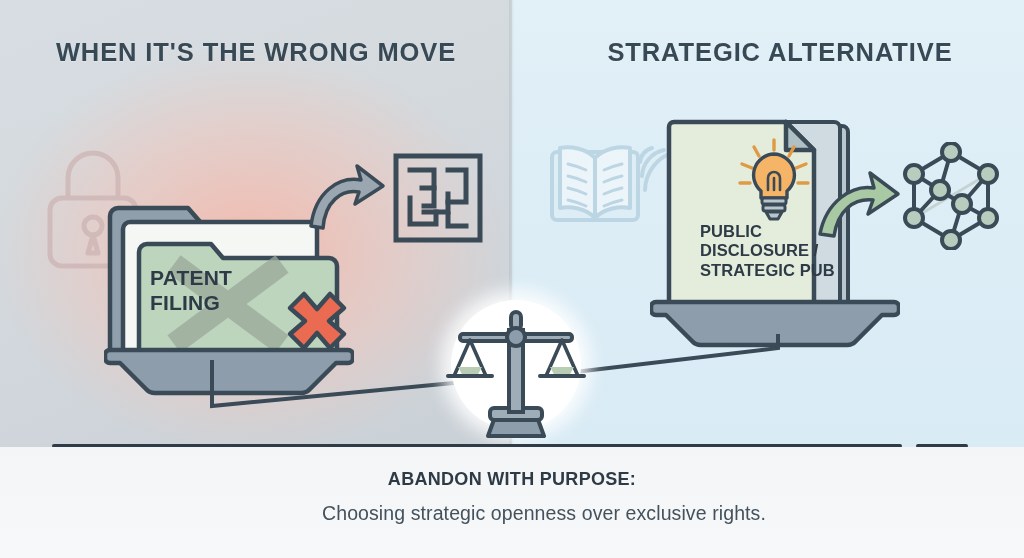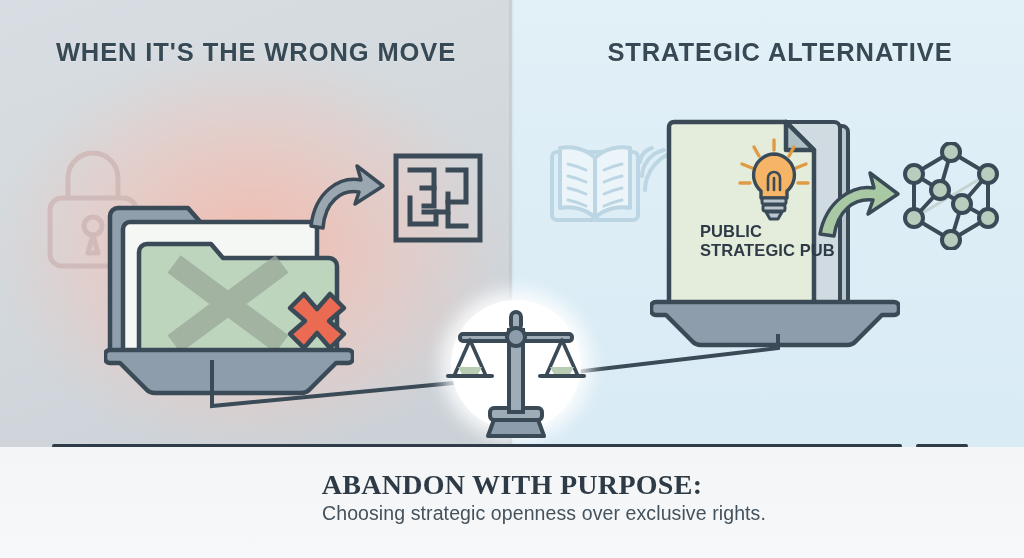--- a/index.html
+++ b/index.html
@@ -44,21 +44,21 @@
   #footer-rule{
     position:absolute;left:52px;top:444px;width:850px;height:4px;
     background:#2f3c47;border-radius:2px;
   }
   #footer-rule-dash{
     position:absolute;left:916px;top:444px;width:52px;height:4px;
     background:#2f3c47;border-radius:2px;
   }
   #footer-title{
     position:absolute;top:22px;width:100%;
-    font-size:28px;font-weight:bold;color:#2e3b46;letter-spacing:.3px;font-family:Liberation Serif, serif;
+    font-size:18px;font-weight:bold;color:#2e3b46;letter-spacing:.3px;
   }
   #footer-sub{
     position:absolute;top:55px;width:100%;
     font-size:19.5px;color:#44525d;letter-spacing:.1px;padding-left:32px;
   }
 
   
   .art{position:absolute;}
   .lbl{
     position:absolute;text-align:left;font-weight:bold;color:#2e3b46;
@@ -97,20 +97,24 @@
     <path d="M47 58 h64 l12 14 h106 a8 8 0 0 1 8 8 v88 a8 8 0 0 1 -8 8 H47 a8 8 0 0 1 -8 -8 V66 a8 8 0 0 1 8 -8 z" fill="#bdd4bd" stroke="#3a4a57" stroke-width="4.5" stroke-linejoin="round"></path>
   </svg>
 
   <svg class="art" style="left:162px;top:254px" width="132" height="100" viewBox="0 0 132 100">
     <g stroke="#9aa89a" stroke-width="22" stroke-linecap="butt" opacity=".75">
       <line x1="12" y1="10" x2="120" y2="90"></line>
       <line x1="120" y1="10" x2="12" y2="90"></line>
     </g>
   </svg>
 
+  <div class="lbl" id="label-patent">
+    <div>PATENT</div>
+    <div>FILING</div>
+  </div>
 
   <svg class="art" style="left:284px;top:288px" width="66" height="66" viewBox="0 0 66 66">
     <g stroke="#3a4a57" stroke-width="4.5" stroke-linejoin="round" fill="#ea6b52">
       <path d="M20 6 L33 21 L46 6 L60 20 L45 33 L60 46 L46 60 L33 45 L20 60 L6 46 L21 33 L6 20 Z"></path>
     </g>
   </svg>
 
   <svg class="art" style="left:104px;top:344px" width="250" height="52" viewBox="0 0 250 52">
     <path d="M6 6 h238 a5 5 0 0 1 5 5 v3 a5 5 0 0 1 -5 5 h-12 l-26 26 a12 12 0 0 1 -9 4 H51 a12 12 0 0 1 -9 -4 L16 19 H6 a5 5 0 0 1 -5 -5 v-3 a5 5 0 0 1 5 -5 z" fill="#8d9dab" stroke="#3a4a57" stroke-width="4.5" stroke-linejoin="round"></path>
   </svg>
@@ -184,20 +188,21 @@
     </g>
     <g fill="#b9c6cd" stroke="#3a4a57" stroke-width="3">
       <rect x="27" y="60" width="24" height="6" rx="2"></rect>
       <rect x="28" y="67" width="22" height="6" rx="2"></rect>
       <path d="M31 74 h16 l-4 7 h-8 z" stroke-linejoin="round"></path>
     </g>
   </svg>
 
   <div class="lbl" id="label-public">
     <div>PUBLIC</div>
+    <div>DISCLOSURE /</div>
     <div>STRATEGIC PUB</div>
   </div>
 
   <svg class="art" style="left:650px;top:296px" width="250" height="52" viewBox="0 0 250 52">
     <path d="M6 6 h238 a5 5 0 0 1 5 5 v3 a5 5 0 0 1 -5 5 h-12 l-26 26 a12 12 0 0 1 -9 4 H51 a12 12 0 0 1 -9 -4 L16 19 H6 a5 5 0 0 1 -5 -5 v-3 a5 5 0 0 1 5 -5 z" fill="#8d9dab" stroke="#3a4a57" stroke-width="4.5" stroke-linejoin="round"></path>
   </svg>
 
   <svg class="art" style="left:520px;top:332px" width="270" height="56" viewBox="0 0 270 56">
     <path d="M4 46 L258 16 V2" fill="none" stroke="#3a4a57" stroke-width="4"></path>
   </svg>

